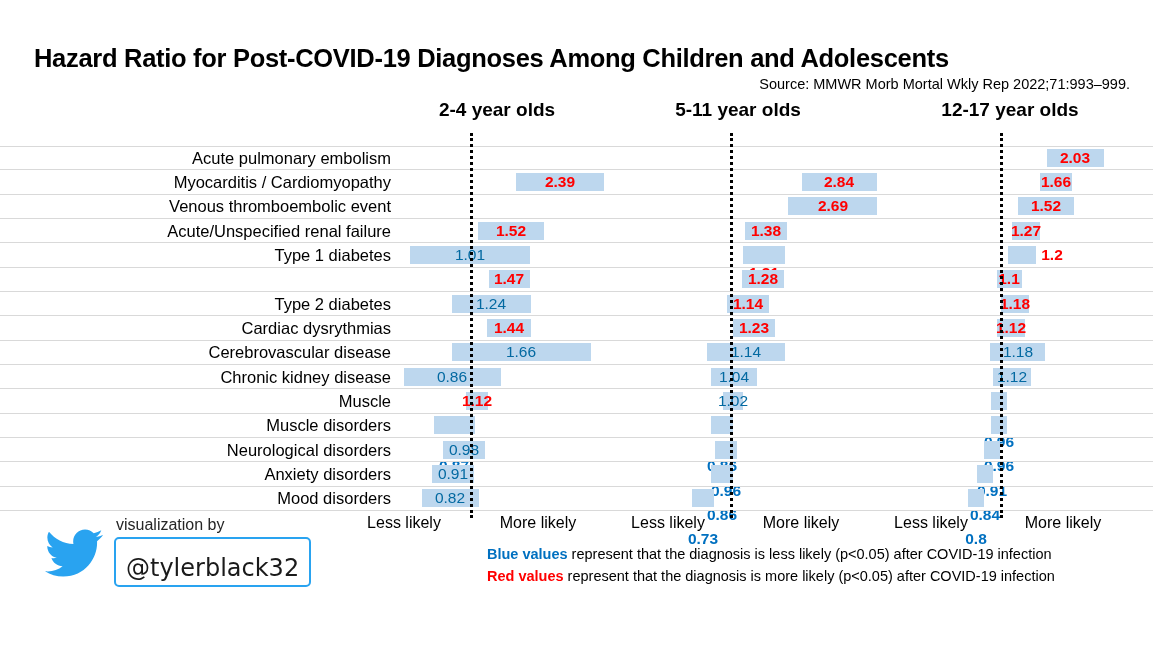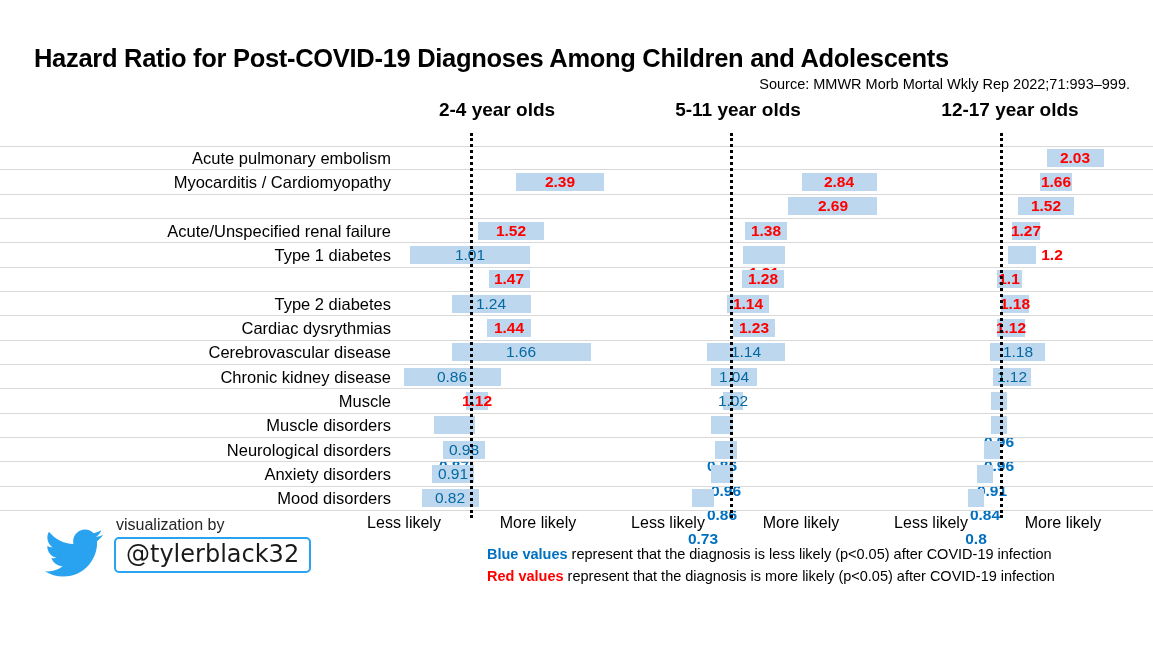--- a/index.html
+++ b/index.html
@@ -82,21 +82,21 @@
   
   #attrib{position:absolute;left:38px;top:516px;width:265px;height:66px;}
   #twitter-bird{position:absolute;left:0px;top:8px;width:72px;height:58px;}
   .attrib-top{
     position:absolute;left:78px;top:0px;
     font-size:16px;color:#262626;white-space:nowrap;
   }
   #handle-box{
     position:absolute;left:76px;top:21px;
     border:2px solid #29A3F0;border-radius:5px;
-    padding:1px 10px 3px 10px;background:#ffffff;
+    padding:15px 10px 3px 10px;background:#ffffff;
   }
   .handle-text{
     font-size:24px;color:#1a1a1a;white-space:nowrap;
     font-family:"DejaVu Sans",sans-serif;
   }
 </style>
 </head>
 <body>
 
 <div id="chart-root">
@@ -119,20 +119,21 @@
       <div class="row">
         <div class="row-label">Myocarditis / Cardiomyopathy</div>
         <div class="bar" style="left: 516px; width: 88px;"></div>
         <div class="val red" style="left: 560px;">2.39</div>
         <div class="bar" style="left: 802px; width: 75px;"></div>
         <div class="val red" style="left: 839px;">2.84</div>
         <div class="bar" style="left: 1040px; width: 32px;"></div>
         <div class="val red" style="left: 1056px;">1.66</div>
       </div>
       <div class="row">
+        <div class="row-label">Venous thromboembolic event</div>
         <div class="bar" style="left: 788px; width: 89px;"></div>
         <div class="val red" style="left: 833px;">2.69</div>
         <div class="bar" style="left: 1018px; width: 56px;"></div>
         <div class="val red" style="left: 1046px;">1.52</div>
       </div>
       <div class="row">
         <div class="row-label">Acute/Unspecified renal failure</div>
         <div class="bar" style="left: 478px; width: 66px;"></div>
         <div class="val red" style="left: 511px;">1.52</div>
         <div class="bar" style="left: 745px; width: 42px;"></div>

